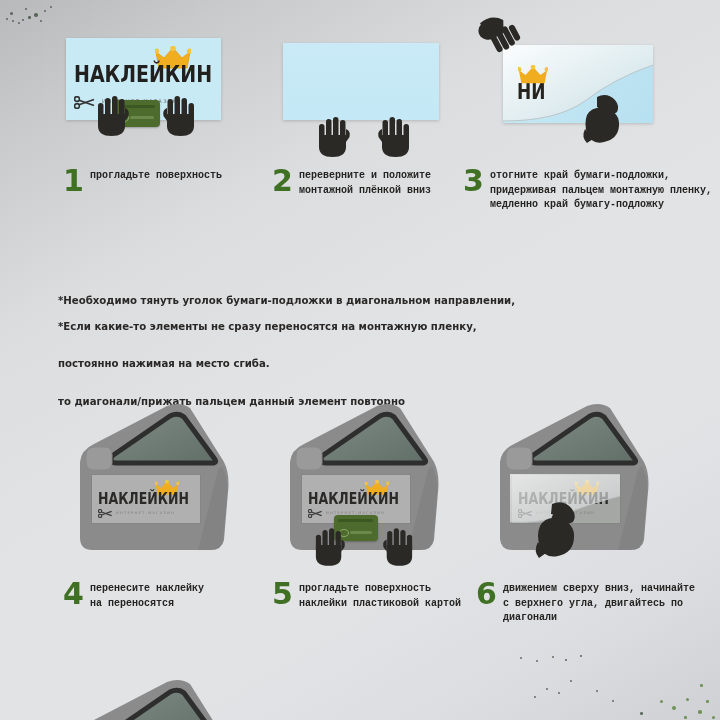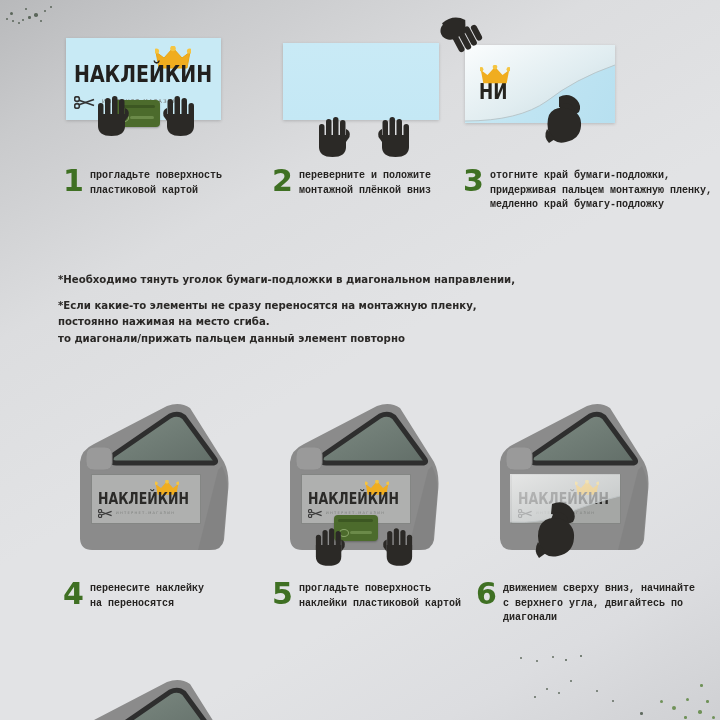--- a/index.html
+++ b/index.html
@@ -122,21 +122,21 @@
     position: absolute;
     left: 58px;
     top: 272px;
     width: 430px;
     font-family: "DejaVu Sans Condensed", "DejaVu Sans", sans-serif;
     font-size: 11.3px;
     line-height: 16.5px;
     color: #2a2826;
     font-weight: 600;
   }
-  .notes .nline { white-space: nowrap; }
+  .notes .nline { white-space: nowrap; margin-top: 21px; }
 
   
   .door { position: absolute; }
   .door svg { display: block; }
   .door-sticker {
     position: absolute;
     background: rgba(205,208,205,.55);
     box-shadow: 0 0 0 1px rgba(120,125,120,.35);
   }
   .door-sticker .logo-text { color: #2b2a28; }
@@ -255,21 +255,21 @@
         <rect x="2" y="9" width="5.5" height="18" rx="2.7"></rect>
         <rect x="9" y="4" width="5.5" height="23" rx="2.7"></rect>
         <rect x="16" y="2" width="5.5" height="25" rx="2.7"></rect>
         <rect x="23" y="5" width="5.5" height="22" rx="2.7"></rect>
         <path d="M29 14 q5 2 3.5 8 l-3.5 5 Z"></path>
         <path d="M2 20 h27 v12 q0 10 -13.5 10 Q2 42 2 32 Z"></path>
       </g>
     </svg>
   </div>
 
-  <div class="panel" style="left:465px;top:45px;width:160px;height:105px;">
+  <div class="panel" style="left:503px;top:45px;width:160px;height:105px;">
 
     <div class="sticker" style="left:0;top:0;width:150px;height:78px;background:linear-gradient(120deg,#cdeaf3 0%,#bfe4f2 55%,#b7e0f0 100%);"></div>
 
     <svg width="150" height="80" viewBox="0 0 150 80" style="position:absolute;left:0;top:0;">
       <defs>
         <linearGradient id="peelg" x1="0" y1="0" x2="1" y2="1">
           <stop offset="0%" stop-color="#ffffff" stop-opacity=".92"></stop>
           <stop offset="55%" stop-color="#e6eef0" stop-opacity=".85"></stop>
           <stop offset="100%" stop-color="#cdd9dd" stop-opacity=".8"></stop>
         </linearGradient>
@@ -306,21 +306,20 @@
         <path d="M8 26 q6 -10 20 -6 q13 4 12 17 q-1 13 -15 16 q-12 3 -17 -8 Q5 34 8 26 Z"></path>
         <path d="M6 40 q-4 8 2 14 l6 -4 Z"></path>
       </g>
     </svg>
   </div>
 
   <div class="step" style="left:63px;top:167px;width:200px;">
     <div class="step-num">1</div>
     <div class="step-lines">
       <div>прогладьте поверхность</div>
-      <div>пластиковой картой</div>
     </div>
   </div>
 
   <div class="step" style="left:272px;top:167px;width:200px;">
     <div class="step-num">2</div>
     <div class="step-lines">
       <div>переверните и положите</div>
       <div>монтажной плёнкой вниз</div>
     </div>
   </div>

